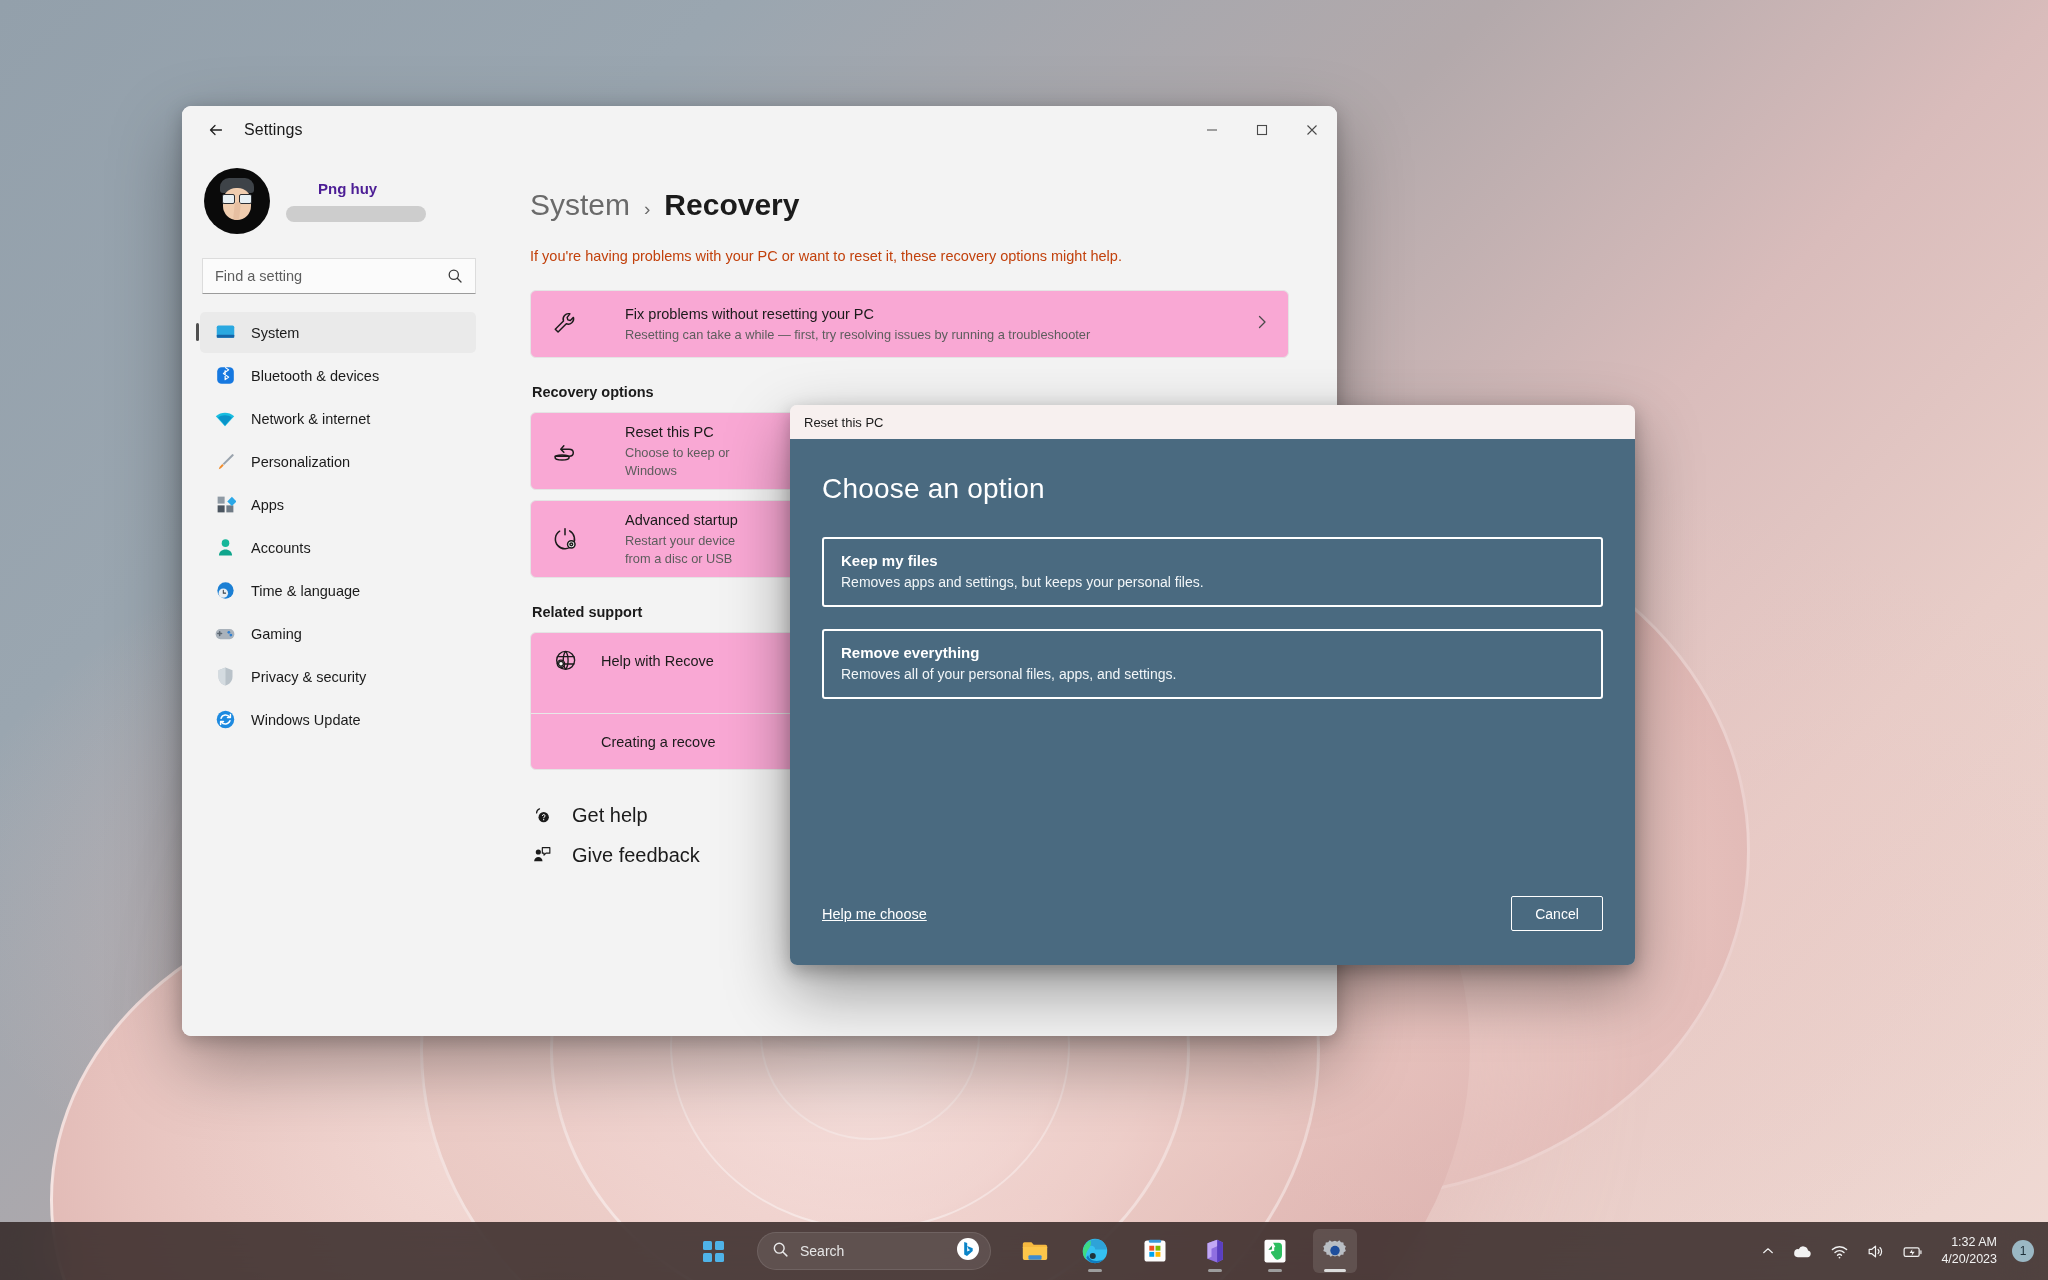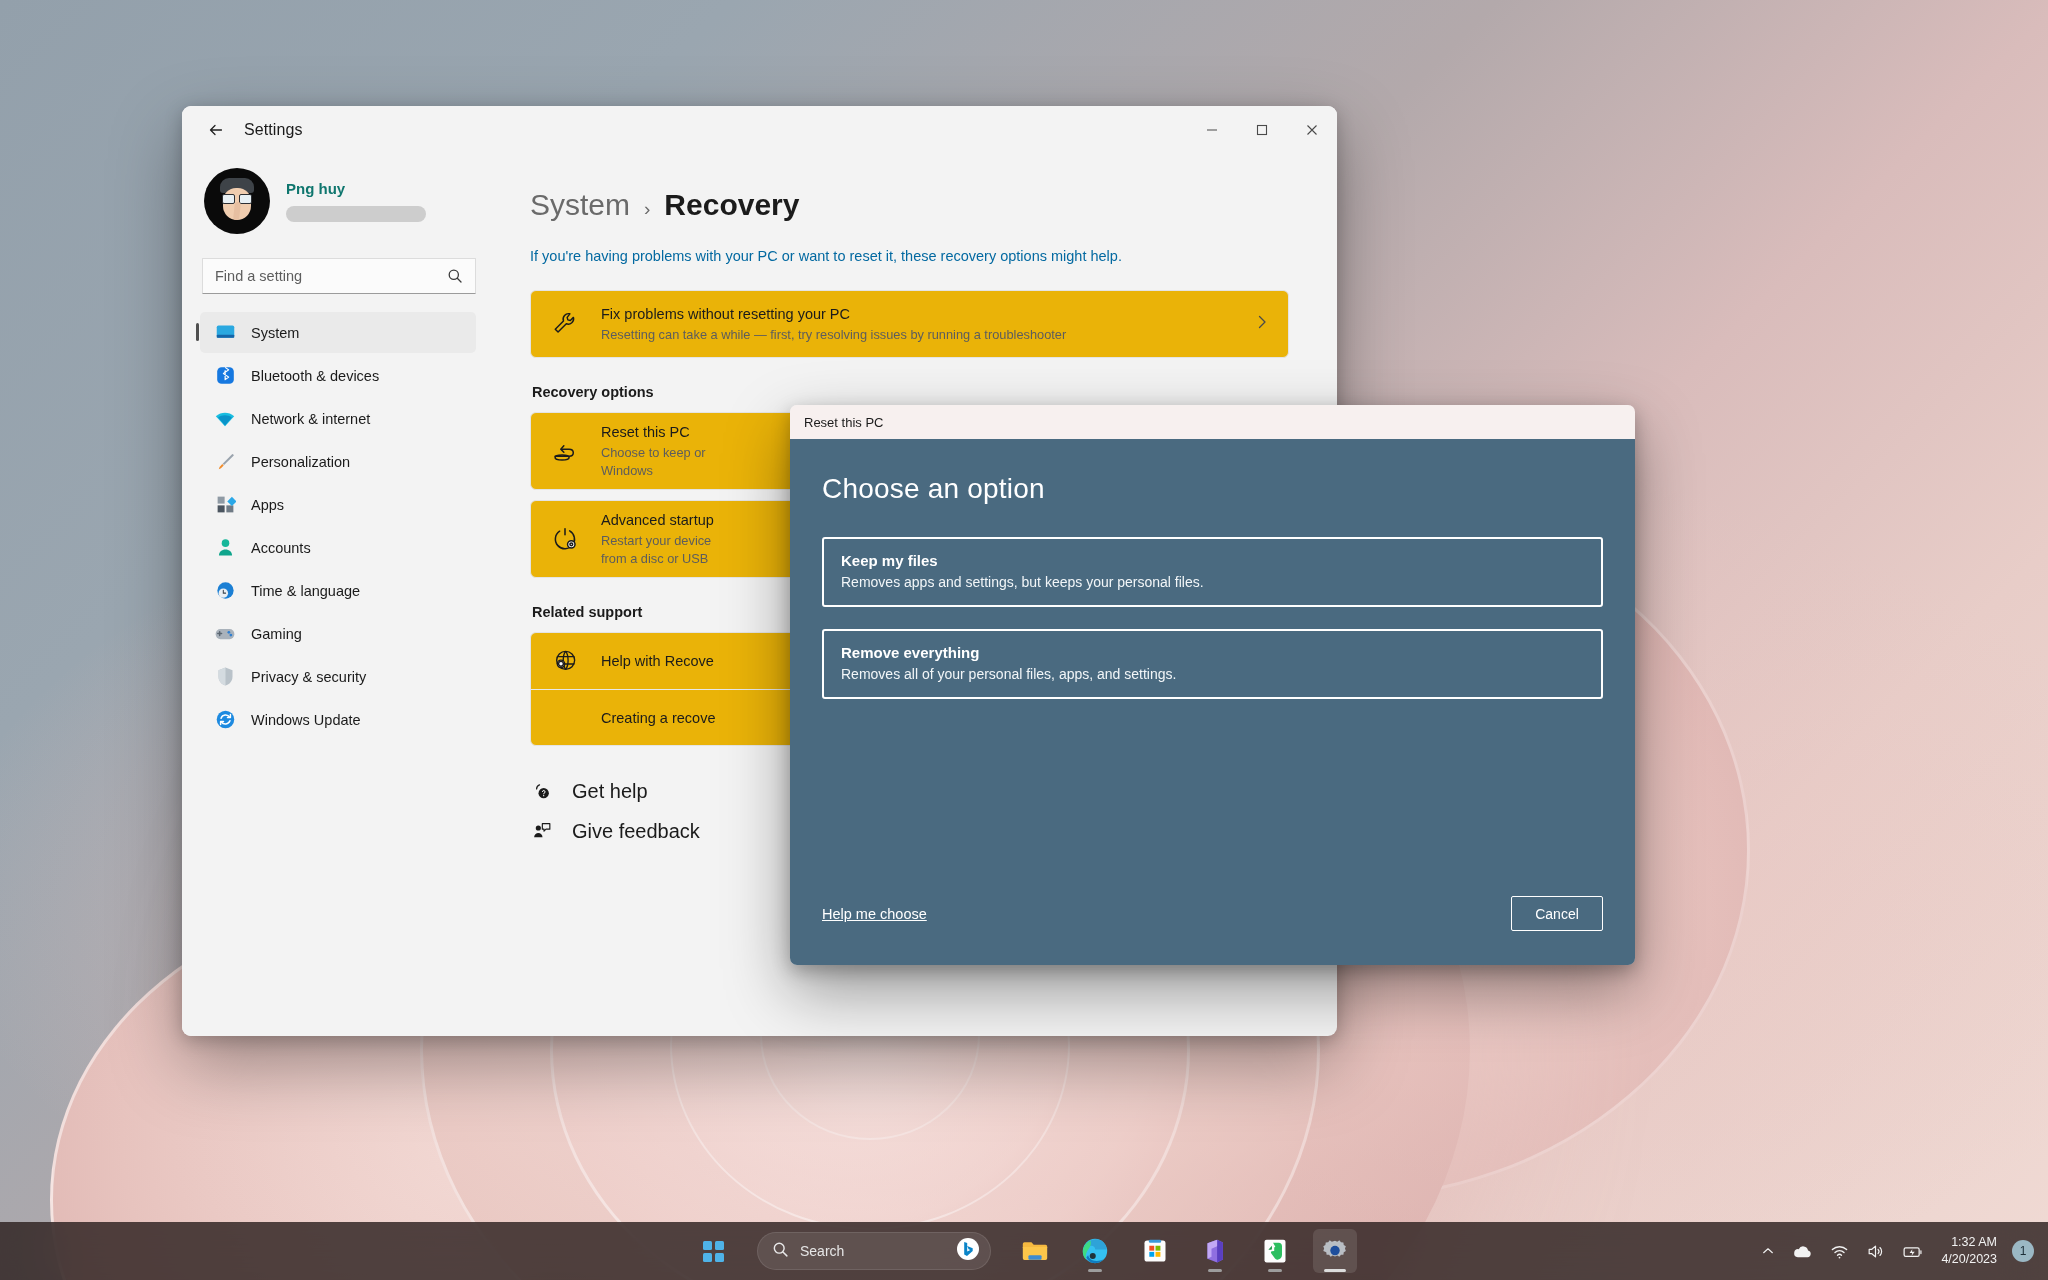--- a/index.html
+++ b/index.html
@@ -108,21 +108,21 @@
   #avatar .face { position: absolute; left: 19px; top: 20px; width: 28px; height: 32px;
     background: #f0cdaf; border-radius: 13px 13px 14px 14px; }
   #avatar .glass { position: absolute; left: 18px; top: 26px; width: 30px; height: 8px; }
   #avatar .glass:before, #avatar .glass:after {
     content: ""; position: absolute; top: 0; width: 11px; height: 8px;
     border: 1.5px solid #2c2f33; border-radius: 2px; background: #e8f0f4; }
   #avatar .glass:before { left: 0; } #avatar .glass:after { right: 0; }
   #avatar .fing { position: absolute; left: 30px; top: 34px; width: 6px; height: 18px;
     background: #e6bfa1; border-radius: 3px; transform: rotate(6deg); }
   #account-info { margin-left: 16px; }
-  #account-name { font-size: 15px; font-weight: bold; color: #0f766e; }
+  #account-name { font-size: 15px; font-weight: bold; color: #4c1d95; margin-left: 32px; }
   #account-email-redacted {
     margin-top: 9px; width: 140px; height: 16px;
     background: #cdcdcd; border-radius: 8px;
   }
   #search-box {
     position: relative;
     height: 36px; margin: 0 0 18px 2px;
     background: #fbfbfb;
     border: 1px solid #dcdcdc;
     border-bottom: 1.6px solid #9b9b9b;
@@ -159,30 +159,31 @@
   #main {
     flex: 1; min-width: 0;
     padding: 34px 48px 0 38px;
     overflow: hidden;
     position: relative;
   }
   #breadcrumb { display: flex; align-items: baseline; margin-bottom: 26px; }
   #crumb-parent { font-size: 30px; color: #6a6a6a; }
   #crumb-sep { font-size: 19px; color: #6a6a6a; margin: 0 14px; }
   #crumb-current { font-size: 30px; font-weight: bold; color: #1b1b1b; }
-  #page-desc { font-size: 14.5px; color: #0369a1; margin-bottom: 26px; }
+  #page-desc { font-size: 14.5px; color: #c2410c; margin-bottom: 26px; }
 
   .card {
-    background: #eab308;
+    background: #f9a8d4;
     border: 1px solid #e4e4e4;
     border-radius: 6px;
     display: flex; align-items: center;
     padding: 0 18px;
     min-height: 68px;
     margin-bottom: 10px;
+    gap: 24px;
   }
   .card-ico { width: 32px; flex: 0 0 32px; margin-right: 20px;
     display: flex; align-items: center; justify-content: center; color: #1b1b1b; }
   .card-txt { flex: 1; min-width: 0; }
   .card-title { font-size: 14.5px; color: #1b1b1b; font-weight: normal; }
   .card-sub { font-size: 12.8px; color: #5d5d5d; margin-top: 3px; line-height: 1.38; }
   .card-chev { color: #4a4a4a; padding-left: 10px; }
 
   .section-head {
     font-size: 14.5px; font-weight: bold; color: #1b1b1b;

